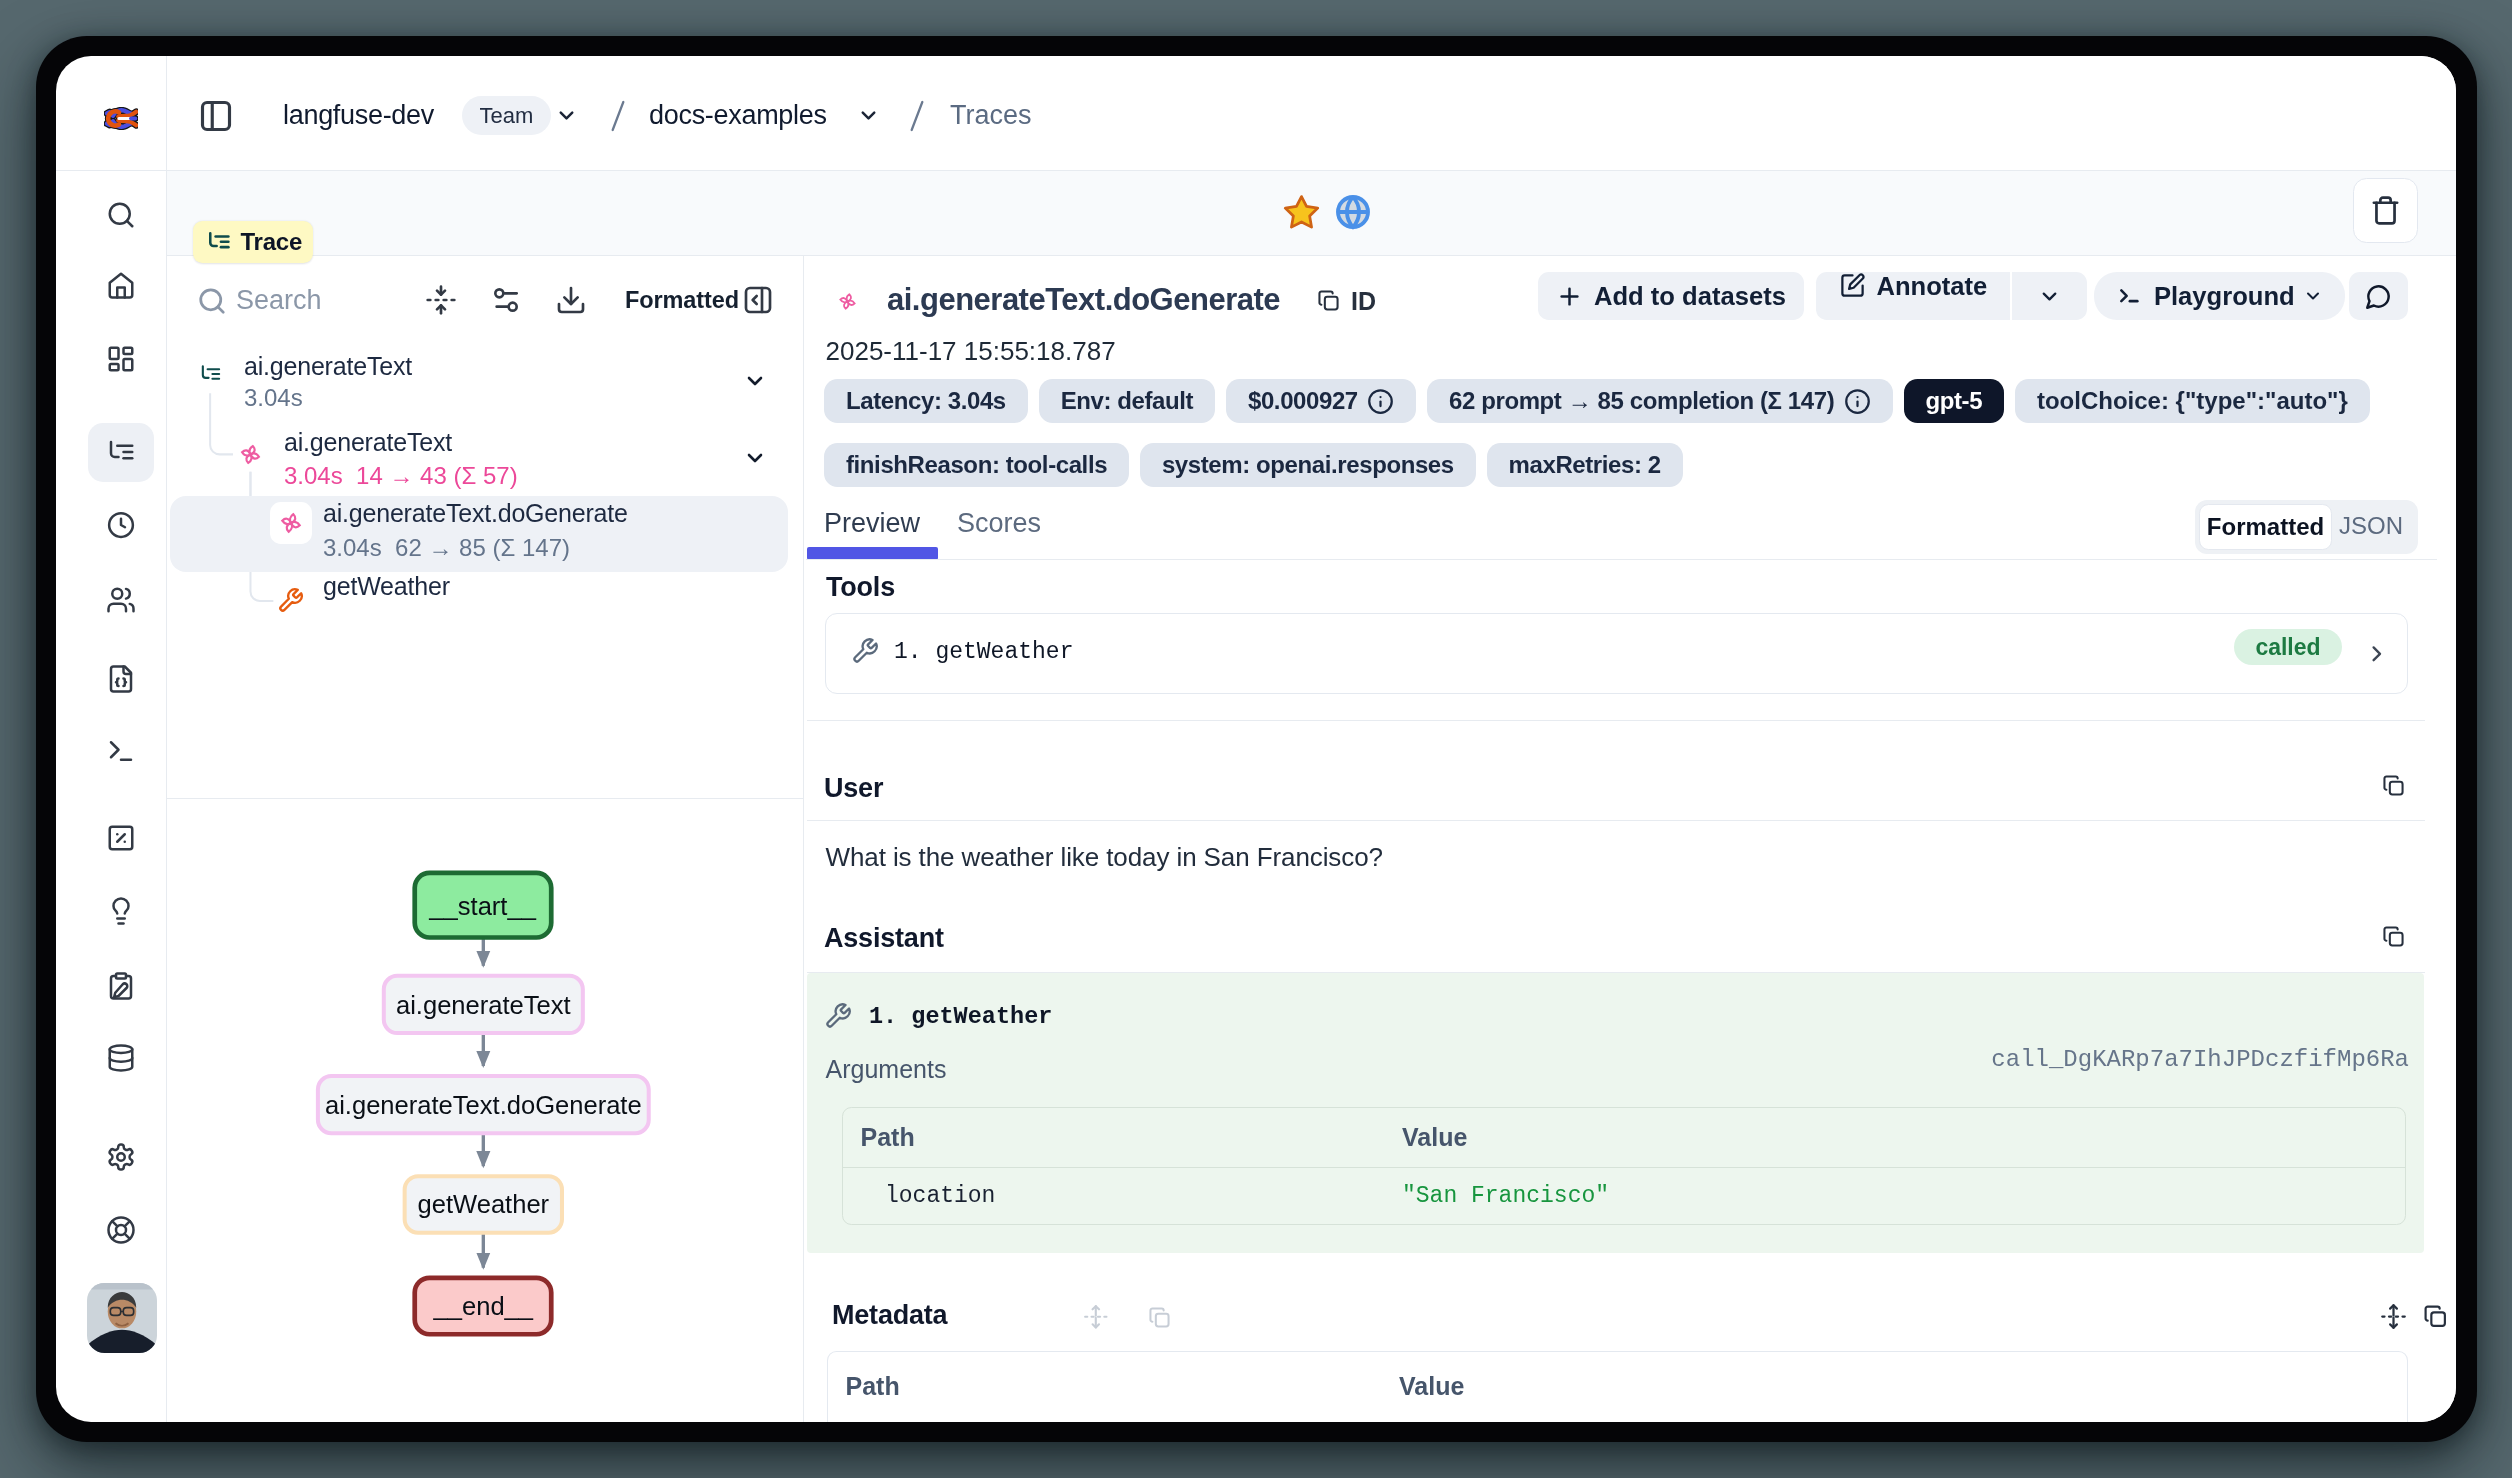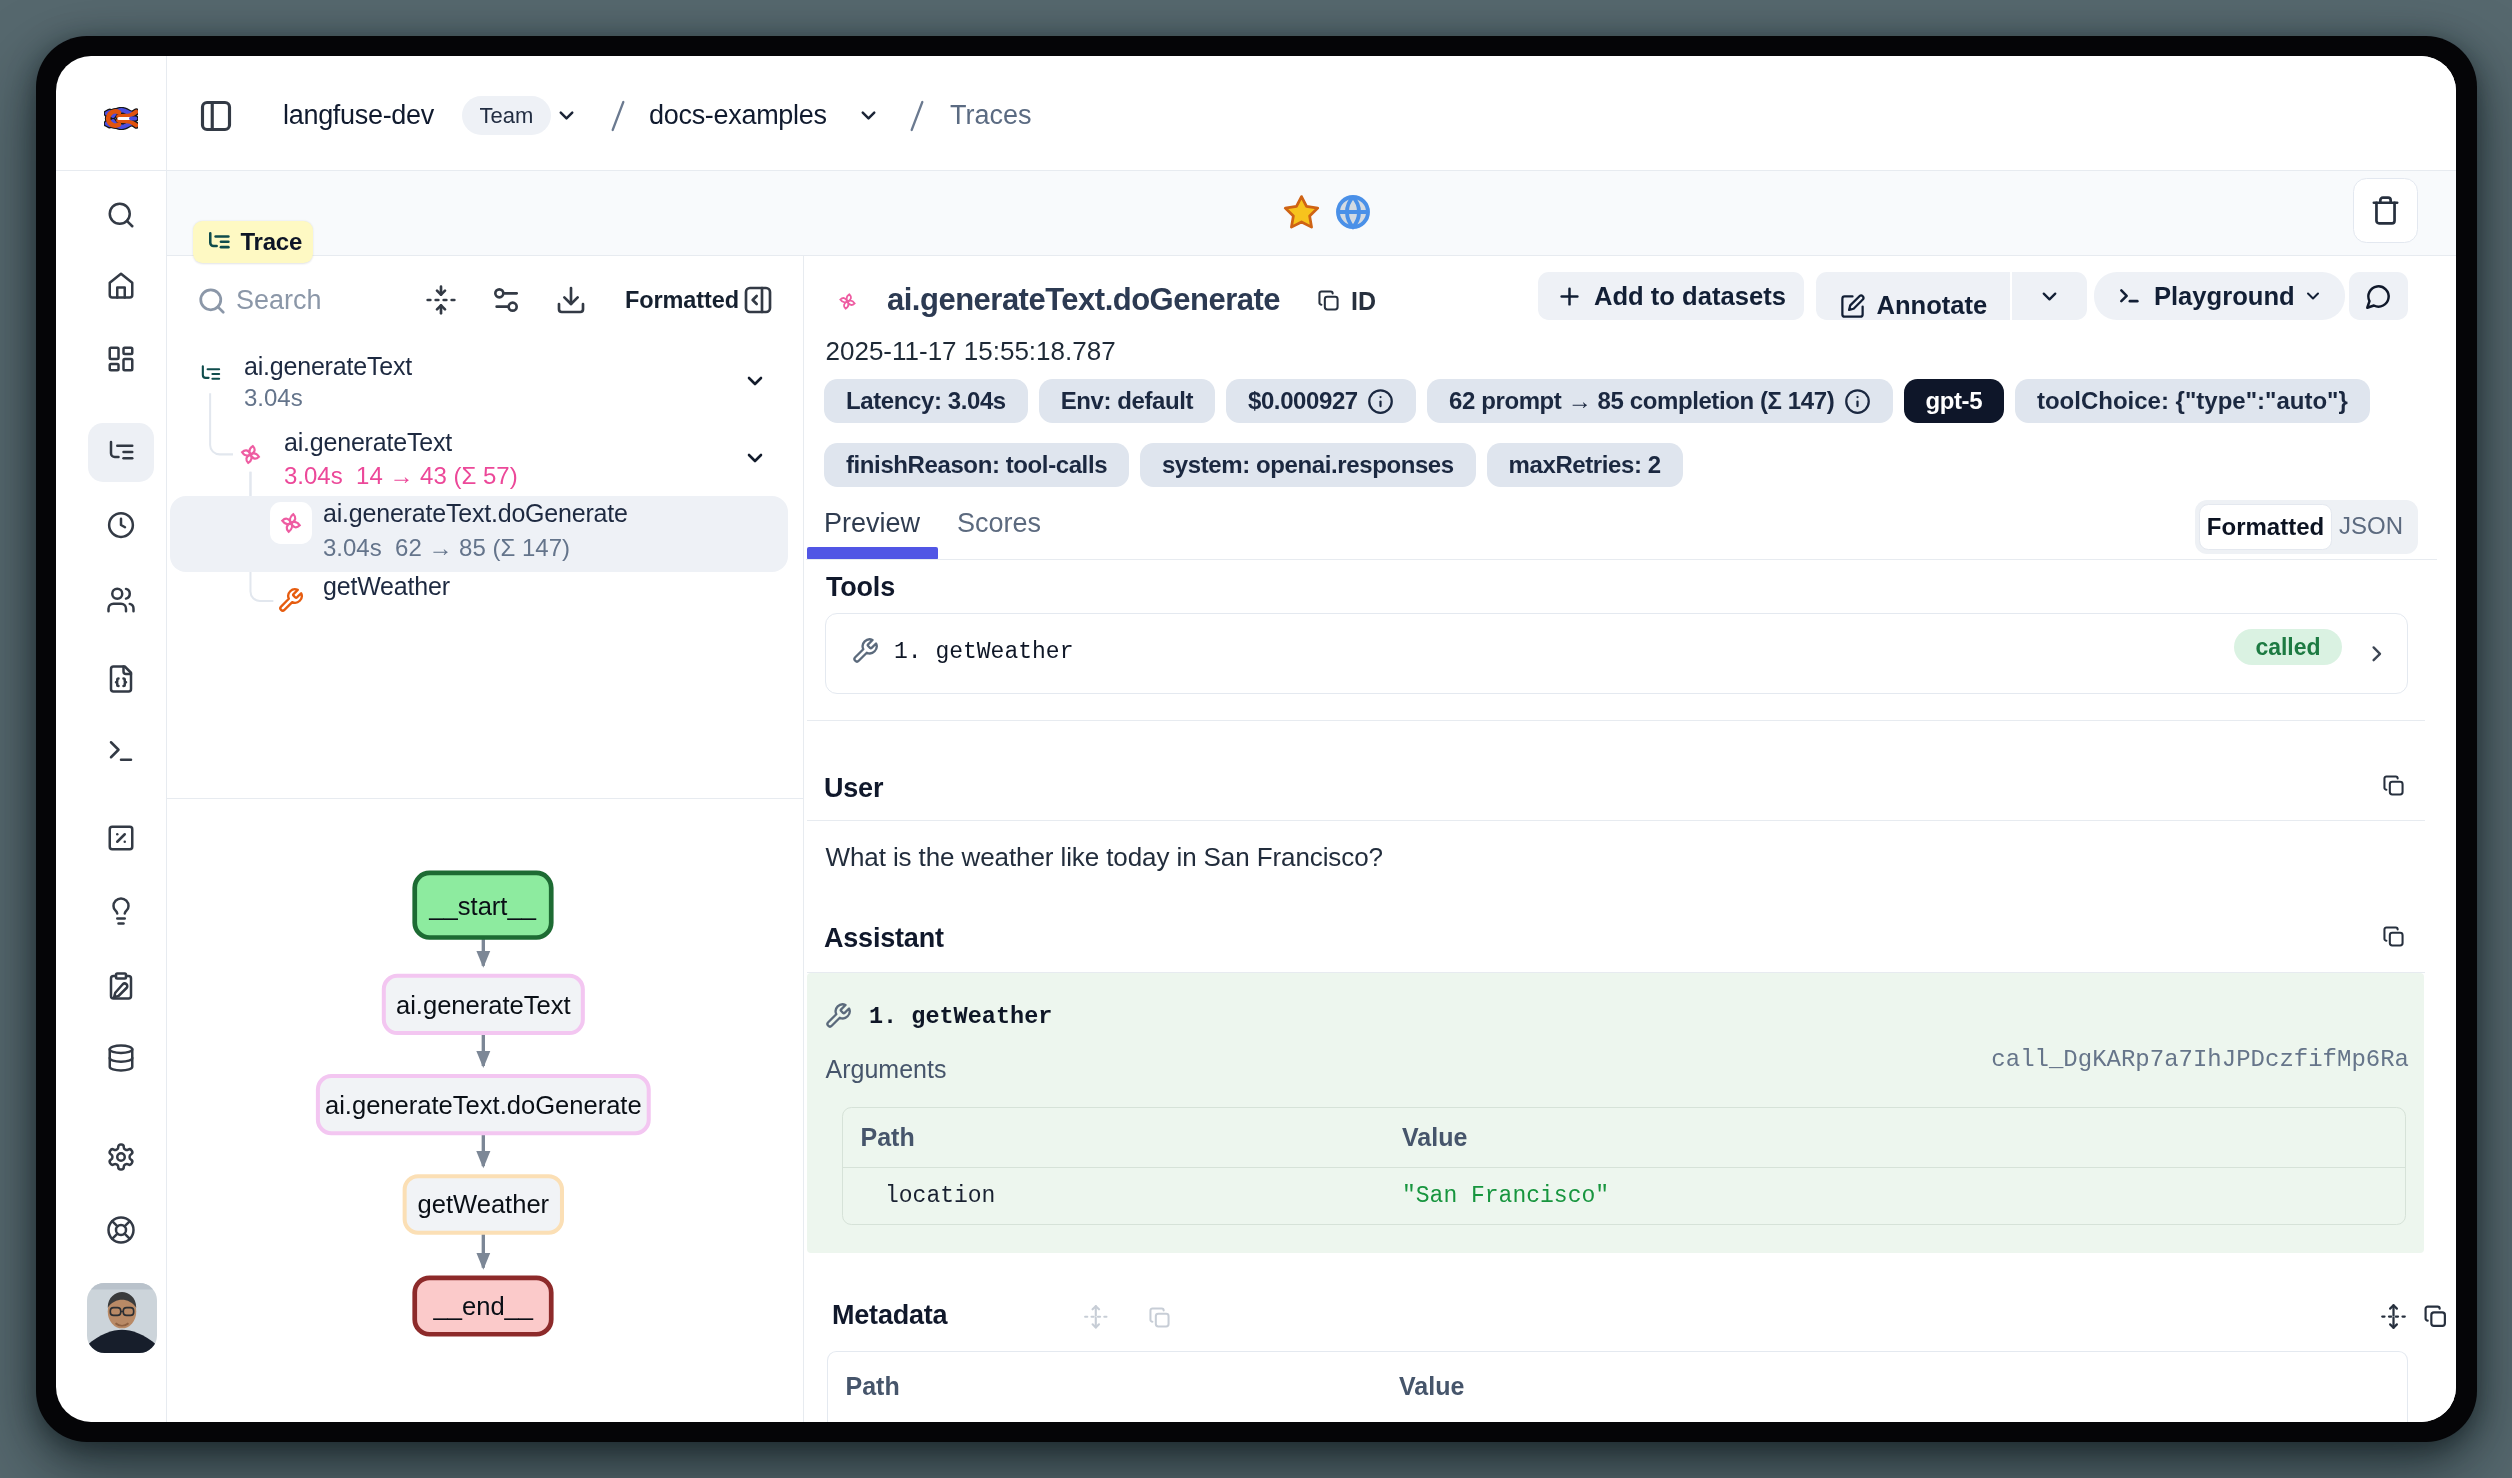--- a/index.html
+++ b/index.html
@@ -355,21 +355,21 @@
         <rect x="8" y="8" width="13" height="13" rx="2.5"></rect>
         <path d="M4.5 16c-1 0-2-.9-2-2V4.5c0-1.1 1-2 2-2H14c1.1 0 2 .9 2 2"></path>
       </svg>
     <div class="abs" style="left:545px; top:31px; font-size:25px; font-weight:600; color:#27303e;">ID</div>
 
     <div class="abs" style="left:732px; top:16px; width:266px; height:48px; background:#eef1f6; border-radius:10.8px; display:flex; align-items:center; justify-content:center; gap:10.8px; font-size:25.6px; font-weight:600; color:#121f35;">
       <svg class="ic" style="stroke:#121f35; stroke-width:2.2;" width="27" height="27" viewBox="0 0 24 24">
           <path d="M5 12h14"></path>
           <path d="M12 5v14"></path>
         </svg>Add to datasets</div>
-    <div class="abs" style="left:1010px; top:16px; width:194px; height:48px; background:#eef1f6; border-radius:10.8px 0 0 10.8px; display:flex; align-items:flex-end; justify-content:center; gap:10.8px; font-size:25.6px; font-weight:600; color:#121f35;">
+    <div class="abs" style="left:1010px; top:16px; width:194px; height:48px; background:#eef1f6; border-radius:10.8px 0 0 10.8px; display:flex; align-items:flex-start; justify-content:center; gap:10.8px; font-size:25.6px; font-weight:600; color:#121f35;">
       <svg class="ic" style="stroke:#121f35; stroke-width:2;" width="27" height="27" viewBox="0 0 24 24">
           <path d="M12 3H5a2 2 0 0 0-2 2v14a2 2 0 0 0 2 2h14a2 2 0 0 0 2-2v-7"></path>
           <path d="M18.4 2.6a2.17 2.17 0 0 1 3 3L13 14l-4 1 1-4Z"></path>
         </svg>Annotate</div>
     <div class="abs" style="left:1206px; top:16px; width:75px; height:48px; background:#eef1f6; border-radius:0 10.8px 10.8px 0; display:flex; align-items:center; justify-content:center;">
       <svg class="ic" style="stroke:#121f35; stroke-width:2.4;" width="23" height="23" viewBox="0 0 24 24">
           <path d="m6 9 6 6 6-6"></path>
         </svg>
       </div>
     <div class="abs" style="left:1288px; top:16px; width:251px; height:48px; background:#eef1f6; border-radius:23px; display:flex; align-items:center; justify-content:center; gap:12px; font-size:25.6px; font-weight:600; color:#121f35;">

